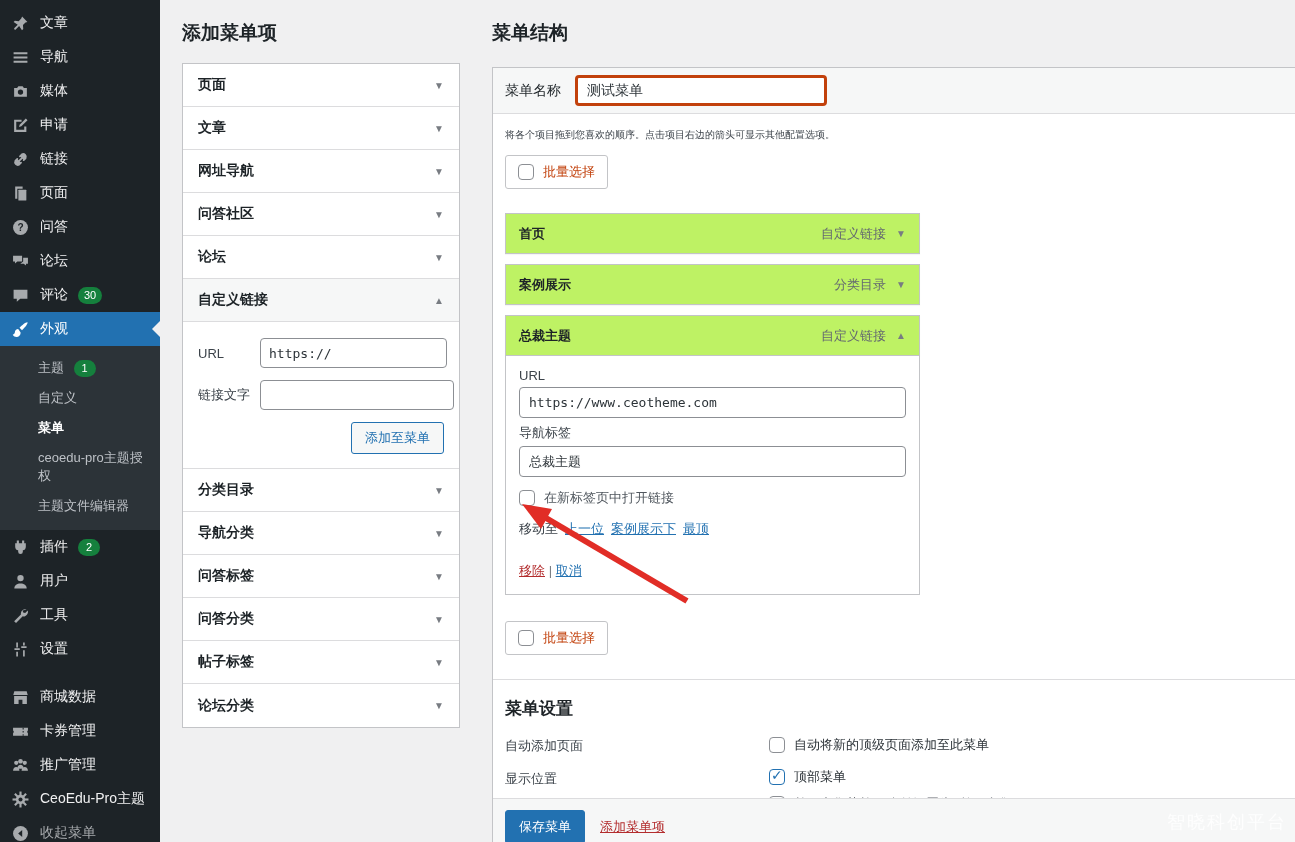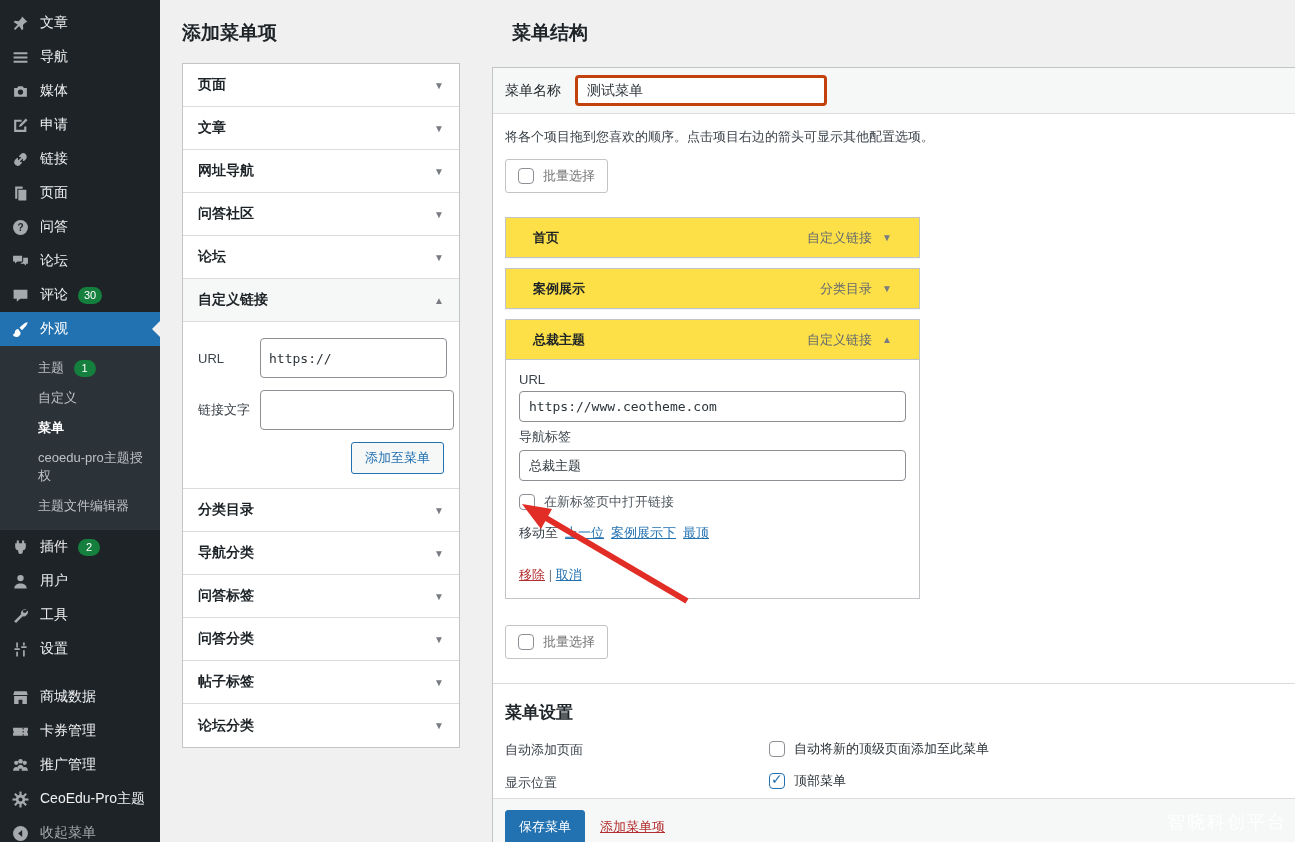--- a/index.html
+++ b/index.html
@@ -15,47 +15,47 @@
   .badge{background:#15803d;color:#fff;border-radius:9px;min-width:10px;padding:1px 6px;font-size:11px;line-height:15px;text-align:center;display:inline-block;}
   .submenu{background:#2c3338;padding:7px 0 9px;}
   .smi{padding:6px 12px 6px 38px;font-size:13px;color:#bdc1c6;cursor:pointer;}
   .smi.current{color:#fff;font-weight:bold;}
   .sb-gap{height:14px;}
   .collapse-item{color:#a7aaad;}
   
   .content{position:absolute;left:160px;top:0;right:0;bottom:0;background:#f0f0f1;}
   h2.panel-title{position:absolute;top:20px;margin:0;font-size:19px;font-weight:600;color:#1d2327;}
   #add-title{left:22px;}
-  #struct-title{left:352px;}
+  #struct-title{left:332px;}
   
   .add-panel{position:absolute;left:22px;top:63px;width:278px;background:#fff;border:1px solid #c3c4c7;box-sizing:border-box;}
   .acc-row{height:43px;display:flex;align-items:center;justify-content:space-between;padding:0 15px;border-bottom:1px solid #dcdcde;font-size:14px;font-weight:600;color:#1d2327;cursor:pointer;box-sizing:border-box;}
   .acc-row:last-child{border-bottom:none;}
   .acc-row.open{background:#f6f7f7;}
   .arrow{color:#787c82;font-size:10px;}
   .cl-body{padding:16px 15px 14px;border-bottom:1px solid #dcdcde;}
   .cl-row{display:flex;align-items:center;margin-bottom:12px;}
   .cl-row label{width:62px;font-size:13px;color:#3c434a;flex:none;}
-  .cl-row input{flex:1;height:40px;border:1px solid #8c8f94;border-radius:4px;padding:0 8px;font-size:13px;box-sizing:border-box;background:#fff;color:#2c3338;}
+  .cl-row input{flex:1;height:30px;border:1px solid #8c8f94;border-radius:4px;padding:0 8px;font-size:13px;box-sizing:border-box;background:#fff;color:#2c3338;}
   .mono{font-family:"DejaVu Sans Mono","Liberation Mono",monospace;}
   .cl-btn-row{text-align:right;margin-top:5px;}
   .btn-outline{display:inline-block;border:1px solid #2271b1;color:#2271b1;background:#f6f7f7;border-radius:3px;padding:6px 13px;font-size:13px;cursor:pointer;}
   
   .ms-box{position:absolute;left:332px;top:67px;right:-6px;bottom:-6px;background:#fff;border:1px solid #c3c4c7;box-sizing:border-box;}
   .name-row{height:46px;background:#f6f7f7;border-bottom:1px solid #dcdcde;display:flex;align-items:center;gap:14px;padding:0 12px;box-sizing:border-box;}
   .name-row label{font-size:14px;color:#1d2327;}
   .name-row input{width:252px;height:31px;border:3px solid #c2410c;border-radius:4px;padding:0 9px;font-size:14px;box-sizing:border-box;color:#2c3338;}
   .ms-body{padding:14px 12px 0;}
-  .hint{font-size:13px;color:#3c434a;margin:0 0 13px;}
-  .bulk-btn{display:inline-flex;align-items:center;gap:9px;border:1px solid #c3c4c7;border-radius:3px;background:#fff;padding:7px 12px;font-size:13px;color:#737373;cursor:pointer;}
+  .hint{font-size:10px;color:#3c434a;margin:0 0 13px;}
+  .bulk-btn{display:inline-flex;align-items:center;gap:9px;border:1px solid #c3c4c7;border-radius:3px;background:#fff;padding:7px 12px;font-size:13px;color:#c2410c;cursor:pointer;}
   .cb{width:16px;height:16px;border:1px solid #8c8f94;border-radius:4px;background:#fff;display:inline-block;position:relative;flex:none;box-sizing:border-box;}
   .cb.checked{border-color:#2271b1;}
   .cb.checked::after{content:"✓";position:absolute;left:1px;top:-3px;font-size:14px;font-weight:bold;color:#2271b1;}
   .menu-items{width:415px;margin-top:24px;}
-  .bar{height:41px;background:#fde047;border:1px solid #c3c4c7;display:flex;align-items:center;justify-content:space-between;padding:0 27px;margin-bottom:10px;box-sizing:border-box;box-shadow:0 1px 1px rgba(0,0,0,.04);cursor:move;}
+  .bar{height:41px;background:#bef264;border:1px solid #c3c4c7;display:flex;align-items:center;justify-content:space-between;padding:0 13px;margin-bottom:10px;box-sizing:border-box;box-shadow:0 1px 1px rgba(0,0,0,.04);cursor:move;}
   .bar .bar-label{font-size:13px;font-weight:600;color:#1d2327;}
   .bar .bar-right{display:flex;align-items:center;gap:10px;}
   .bar .bar-type{font-size:13px;color:#646970;}
   .bar.expanded{margin-bottom:0;}
   .item-detail{width:415px;border:1px solid #c3c4c7;border-top:none;background:#fff;padding:12px 13px 14px;box-sizing:border-box;}
   .fld-label{font-size:13px;color:#3c434a;margin:6px 0 4px;}
   .item-detail input{width:100%;height:31px;border:1px solid #8c8f94;border-radius:4px;padding:0 9px;font-size:13px;box-sizing:border-box;color:#2c3338;}
   .cb-row{display:flex;align-items:center;gap:9px;margin-top:12px;font-size:13px;color:#50575e;text-align:center;}
   .move-row{margin-top:13px;font-size:13px;color:#3c434a;}
   .move-row a{color:#2271b1;margin-left:7px;}

